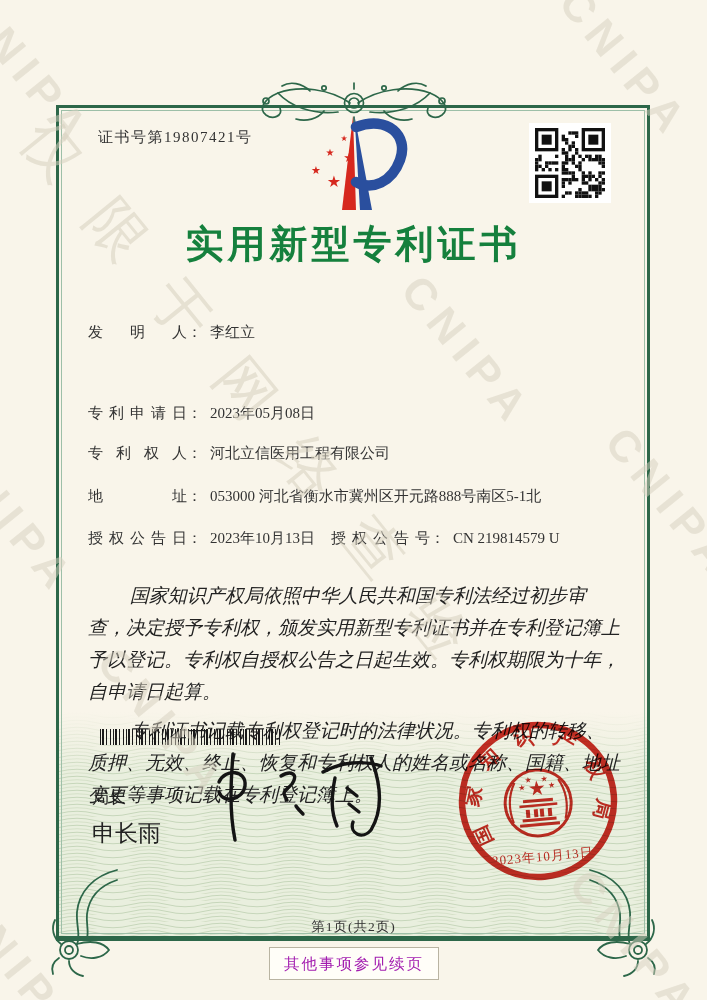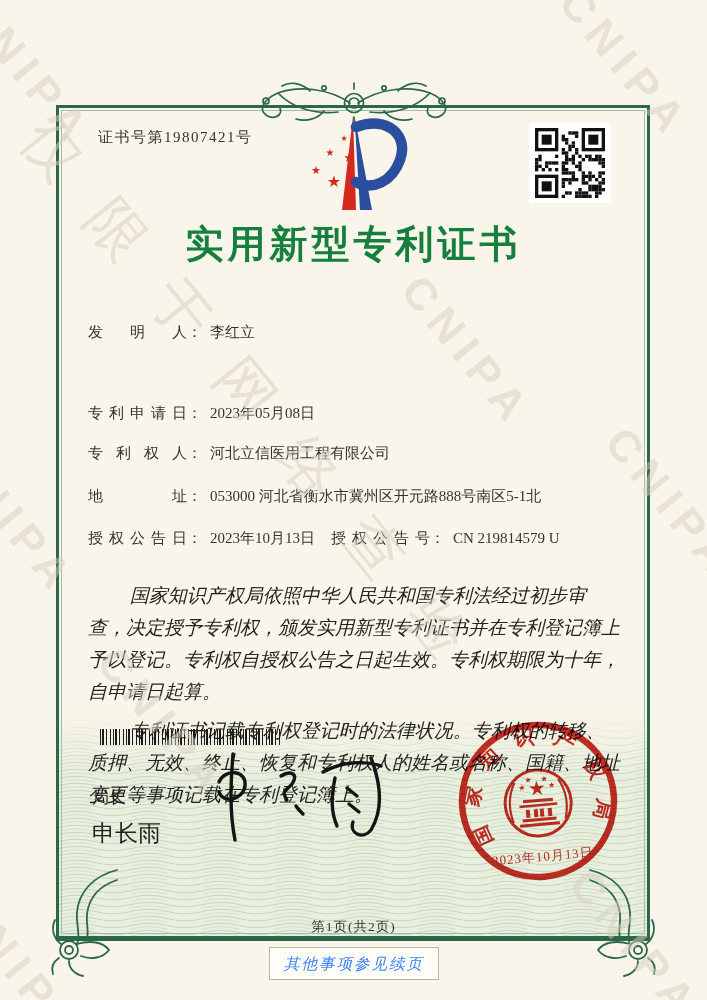--- a/index.html
+++ b/index.html
@@ -58,21 +58,21 @@
         font-family:Liberation Serif, serif;}
   .signer-name{position:absolute;left:92px;top:818px;font-size:23px;z-index:3;color:#222;
         font-family:"Liberation Sans","DejaVu Sans",sans-serif;}
   .signature{position:absolute;left:195px;top:748px;z-index:3;}
   .seal{position:absolute;left:453px;top:716px;z-index:5;transform:rotate(-5deg);
         opacity:.95;mix-blend-mode:multiply;}
   .page-no{position:absolute;left:0;width:707px;top:910px;text-align:center;font-size:13.5px;
         letter-spacing:1px;z-index:3;margin-top:8px;}
   .cont-box{position:absolute;left:269px;top:947px;width:168px;height:31px;z-index:3;
         border:1px solid #b9b4a2;background:#fffef8;text-align:center;line-height:31px;
-        font-size:15.5px;letter-spacing:2px;font-style:italic;color:#3b82f6;}
+        font-size:15.5px;letter-spacing:2px;color:#a21caf;}
 </style>
 </head>
 <body>
 
 <div class="page">
 
   <div class="wm phrase" style="left:64px;top:104px">仅限于网络查验</div>
   <div class="wm brand" style="left:-10px;top:-14px">CNIPA</div>
   <div class="wm brand" style="left:588px;top:-22px">CNIPA</div>
   <div class="wm brand" style="left:430px;top:266px">CNIPA</div>

